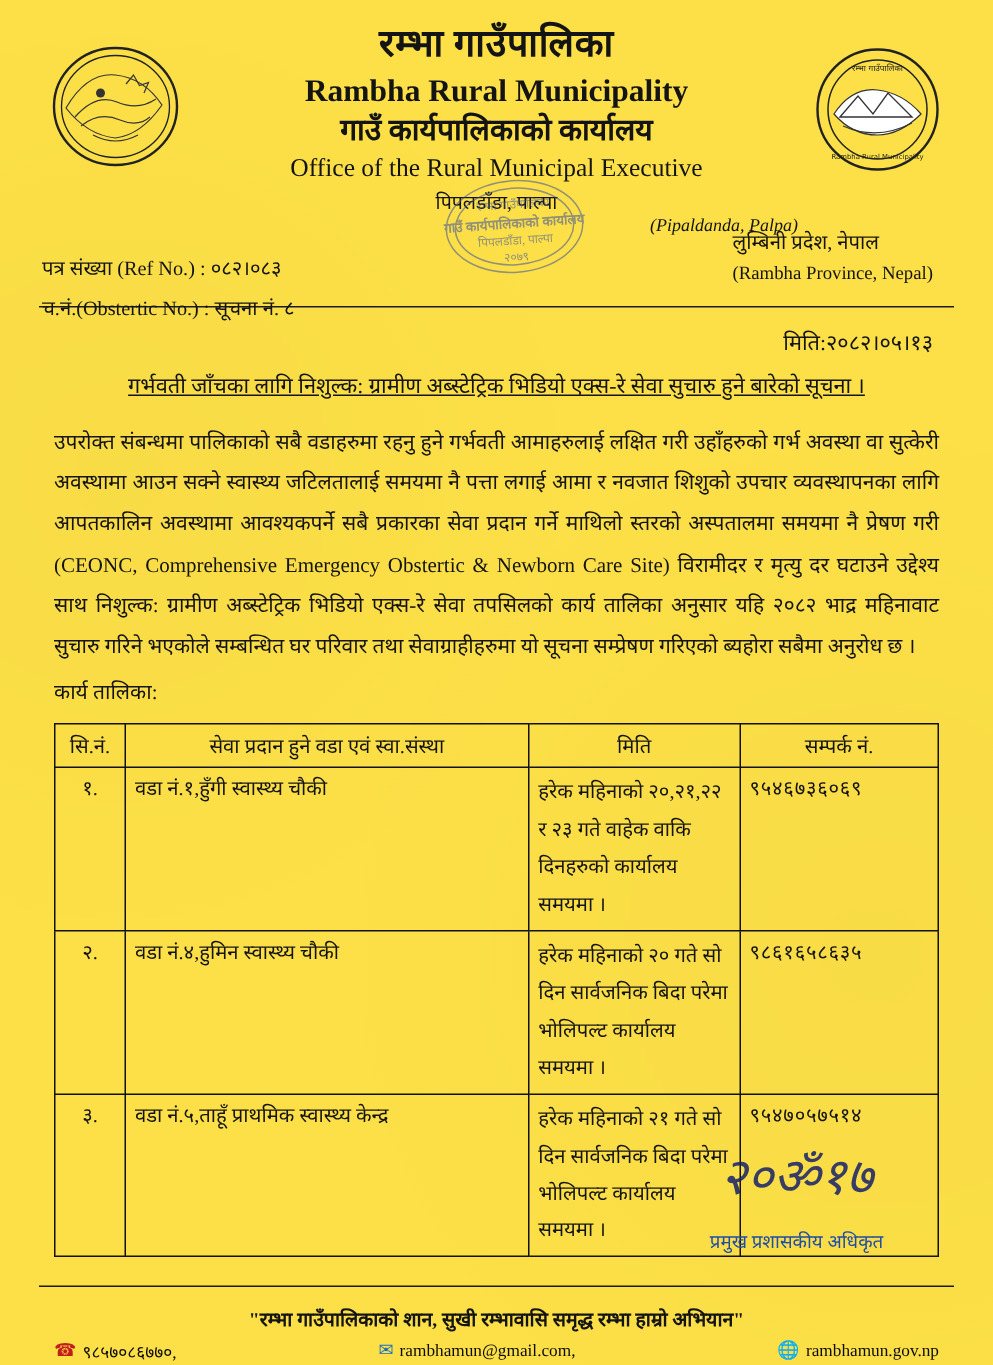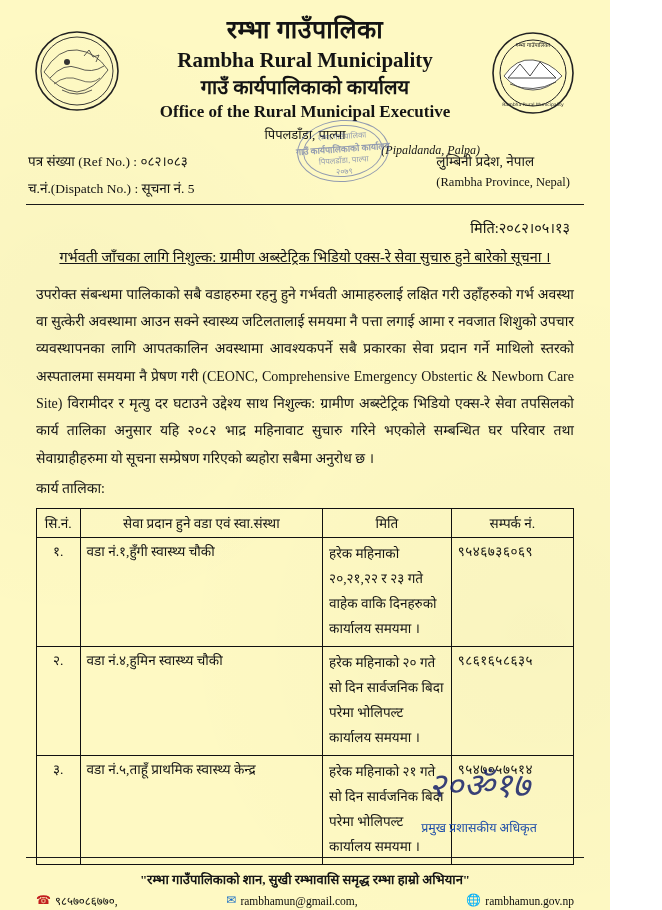--- a/index.html
+++ b/index.html
@@ -5,22 +5,22 @@
   * { box-sizing: border-box; }
   html, body {
     margin: 0; padding: 0;
     width: 662px; height: 910px;
     background: #ffffff;
     font-family: "Liberation Serif", serif;
     color: #141414;
   }
   .page {
     position: relative;
-    width: 610px; height: 910px;
-    background: #fef9c3;
+    width: 662px; height: 910px;
+    background: #fde047;
     overflow: hidden;
   }
   
   .header {
     position: relative;
     padding-top: 16px;
     height: 140px;
   }
   .emblem-left, .emblem-right {
     position: absolute;
@@ -48,21 +48,21 @@
     margin-top: 2px;
   }
   .t-np2 {
     font-size: 20px;
     font-weight: bold;
     margin-top: 2px;
     line-height: 1.2;
   }
   .t-en2 {
     font-size: 17px;
-    font-weight: bold;
+    font-weight: normal;
     margin-top: 3px;
     line-height: 1.2;
   }
   .t-np3 {
     font-size: 13px;
     margin-top: 3px;
   }
   .t-en3 {
     font-size: 12px;
     font-style: italic;
@@ -97,21 +97,21 @@
   .stamp .s3 { position: absolute; left: 0; top: 36px; width: 108px; font-size: 8px; }
   .stamp .s4 { position: absolute; left: 0; top: 47px; width: 108px; font-size: 8px; }
 
   
   .refrow {
     position: relative;
     margin-top: 12px;
     height: 48px;
     font-size: 13.5px;
   }
-  .ref-left { position: absolute; left: 28px; top: 0px; }
+  .ref-left { position: absolute; left: 28px; top: 17px; }
   .ref-left .line2 { margin-top: 9px; }
   .ref-right { position: absolute; right: 40px; top: 0px; text-align: left; font-size: 13.5px;}
   .ref-right .rl2 { margin-top: 5px; font-size: 12.5px; }
 
   .hr-main {
     border: none;
     border-top: 1.6px solid #1a1a1a;
     margin: 4px 26px 0 26px;
   }
   .date-row {
@@ -265,22 +265,22 @@
     </div>
   </div>
 
   <div class="refrow">
     <div class="ref-left">
       <div>
         <span>पत्र संख्या (Ref No.) :</span>
         <span>०८२।०८३</span>
       </div>
       <div class="line2">
-        <span>च.नं.(Dispatch No.) :</span>
-        <span>सूचना नं. 5</span>
+        <span>च.नं.(Obstertic No.) :</span>
+        <span>सूचना नं. ८</span>
       </div>
     </div>
     <div class="ref-right">
       <div>लुम्बिनी प्रदेश, नेपाल</div>
       <div class="rl2">(Rambha Province, Nepal)</div>
     </div>
   </div>
 
   <hr class="hr-main">
 

